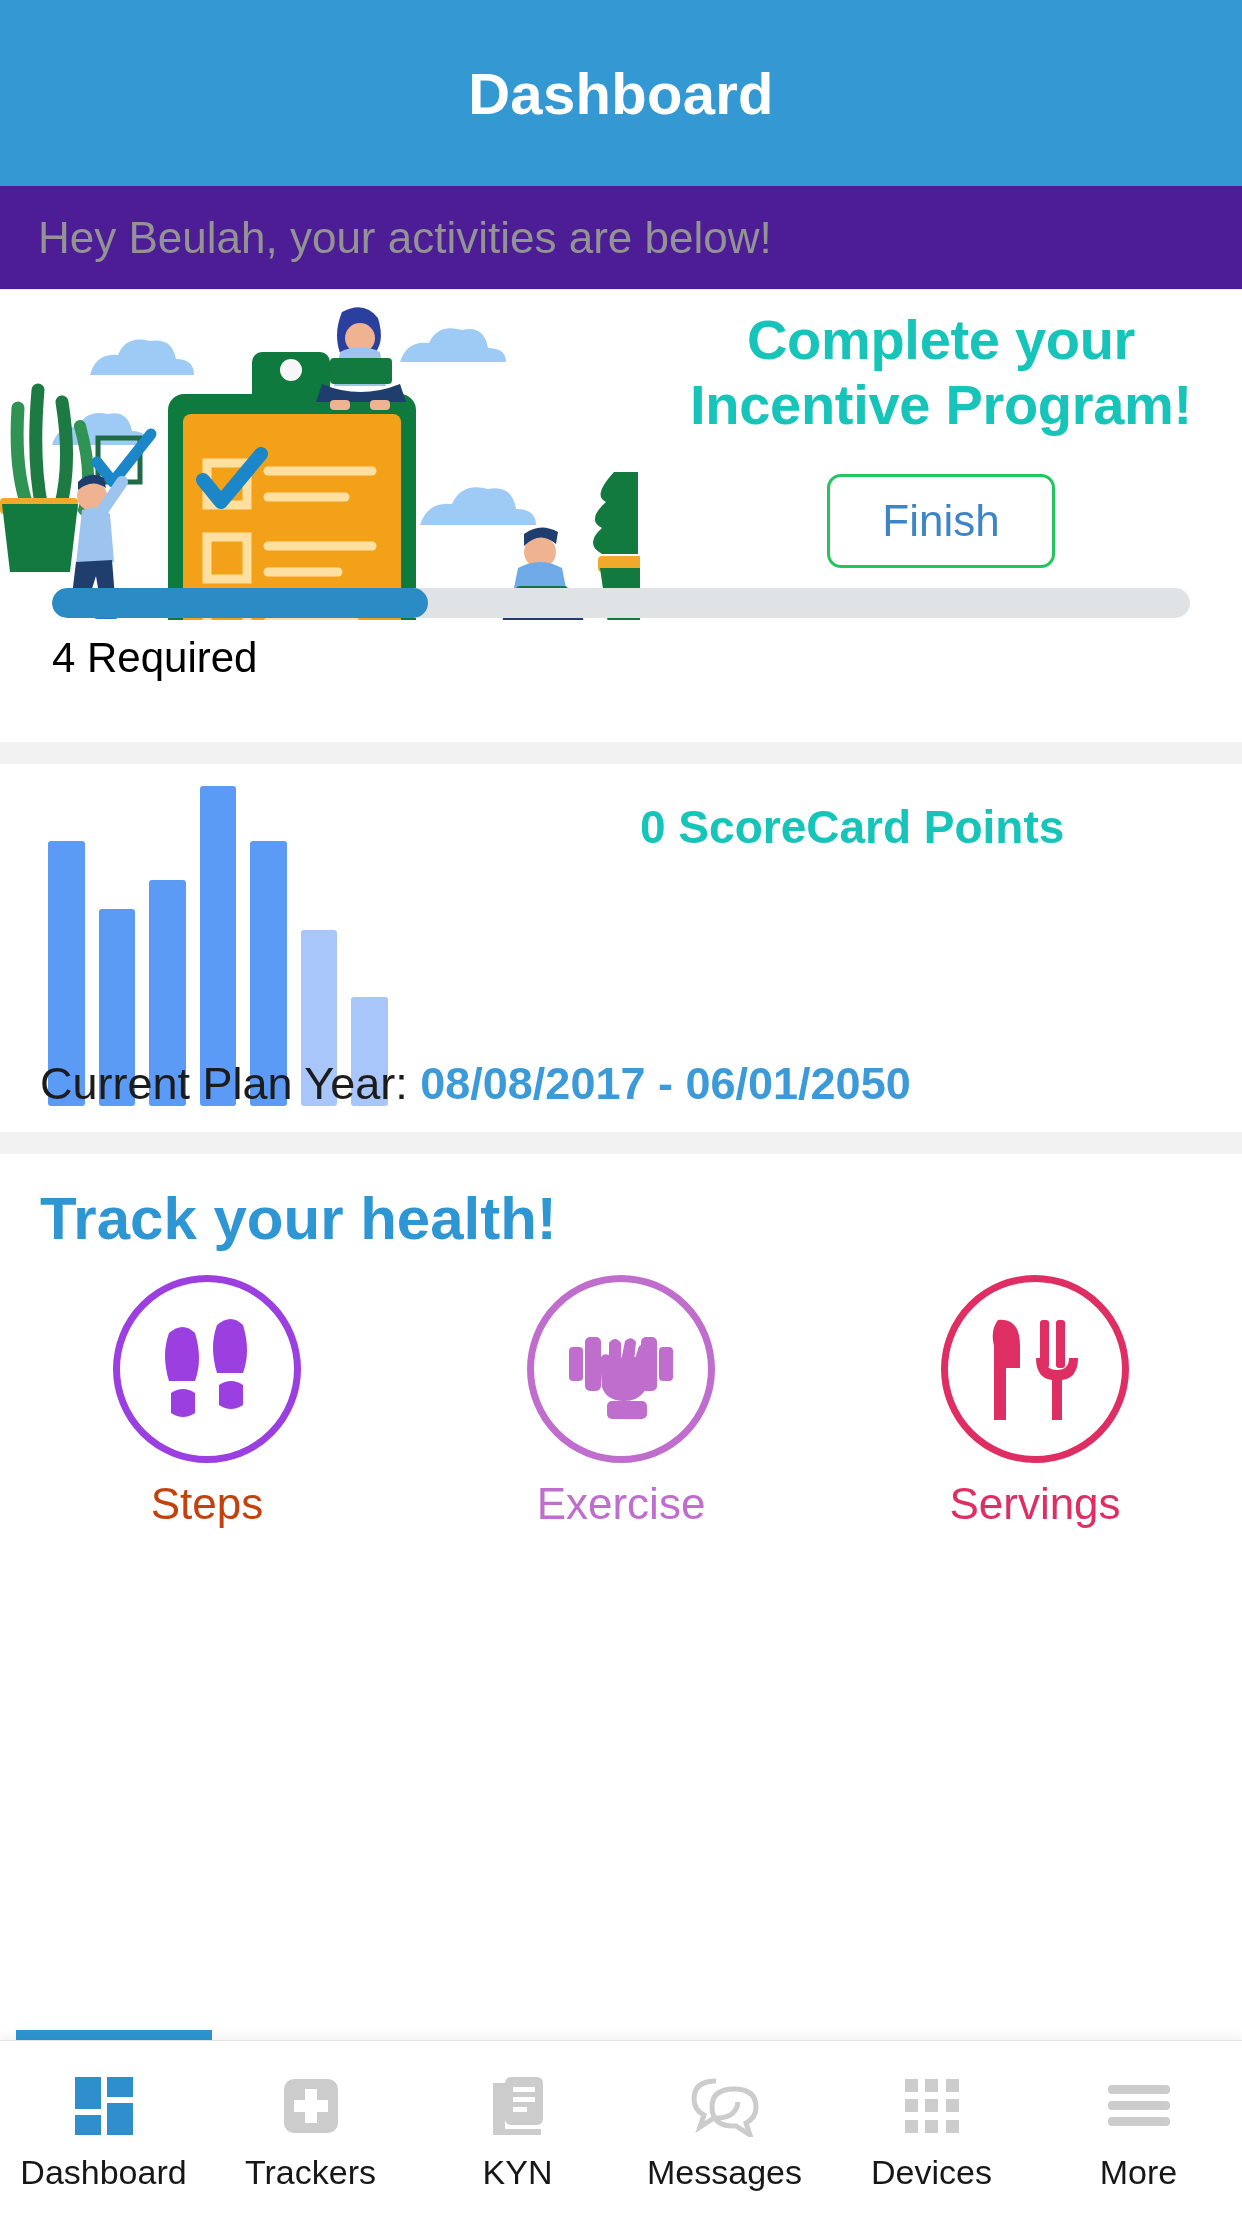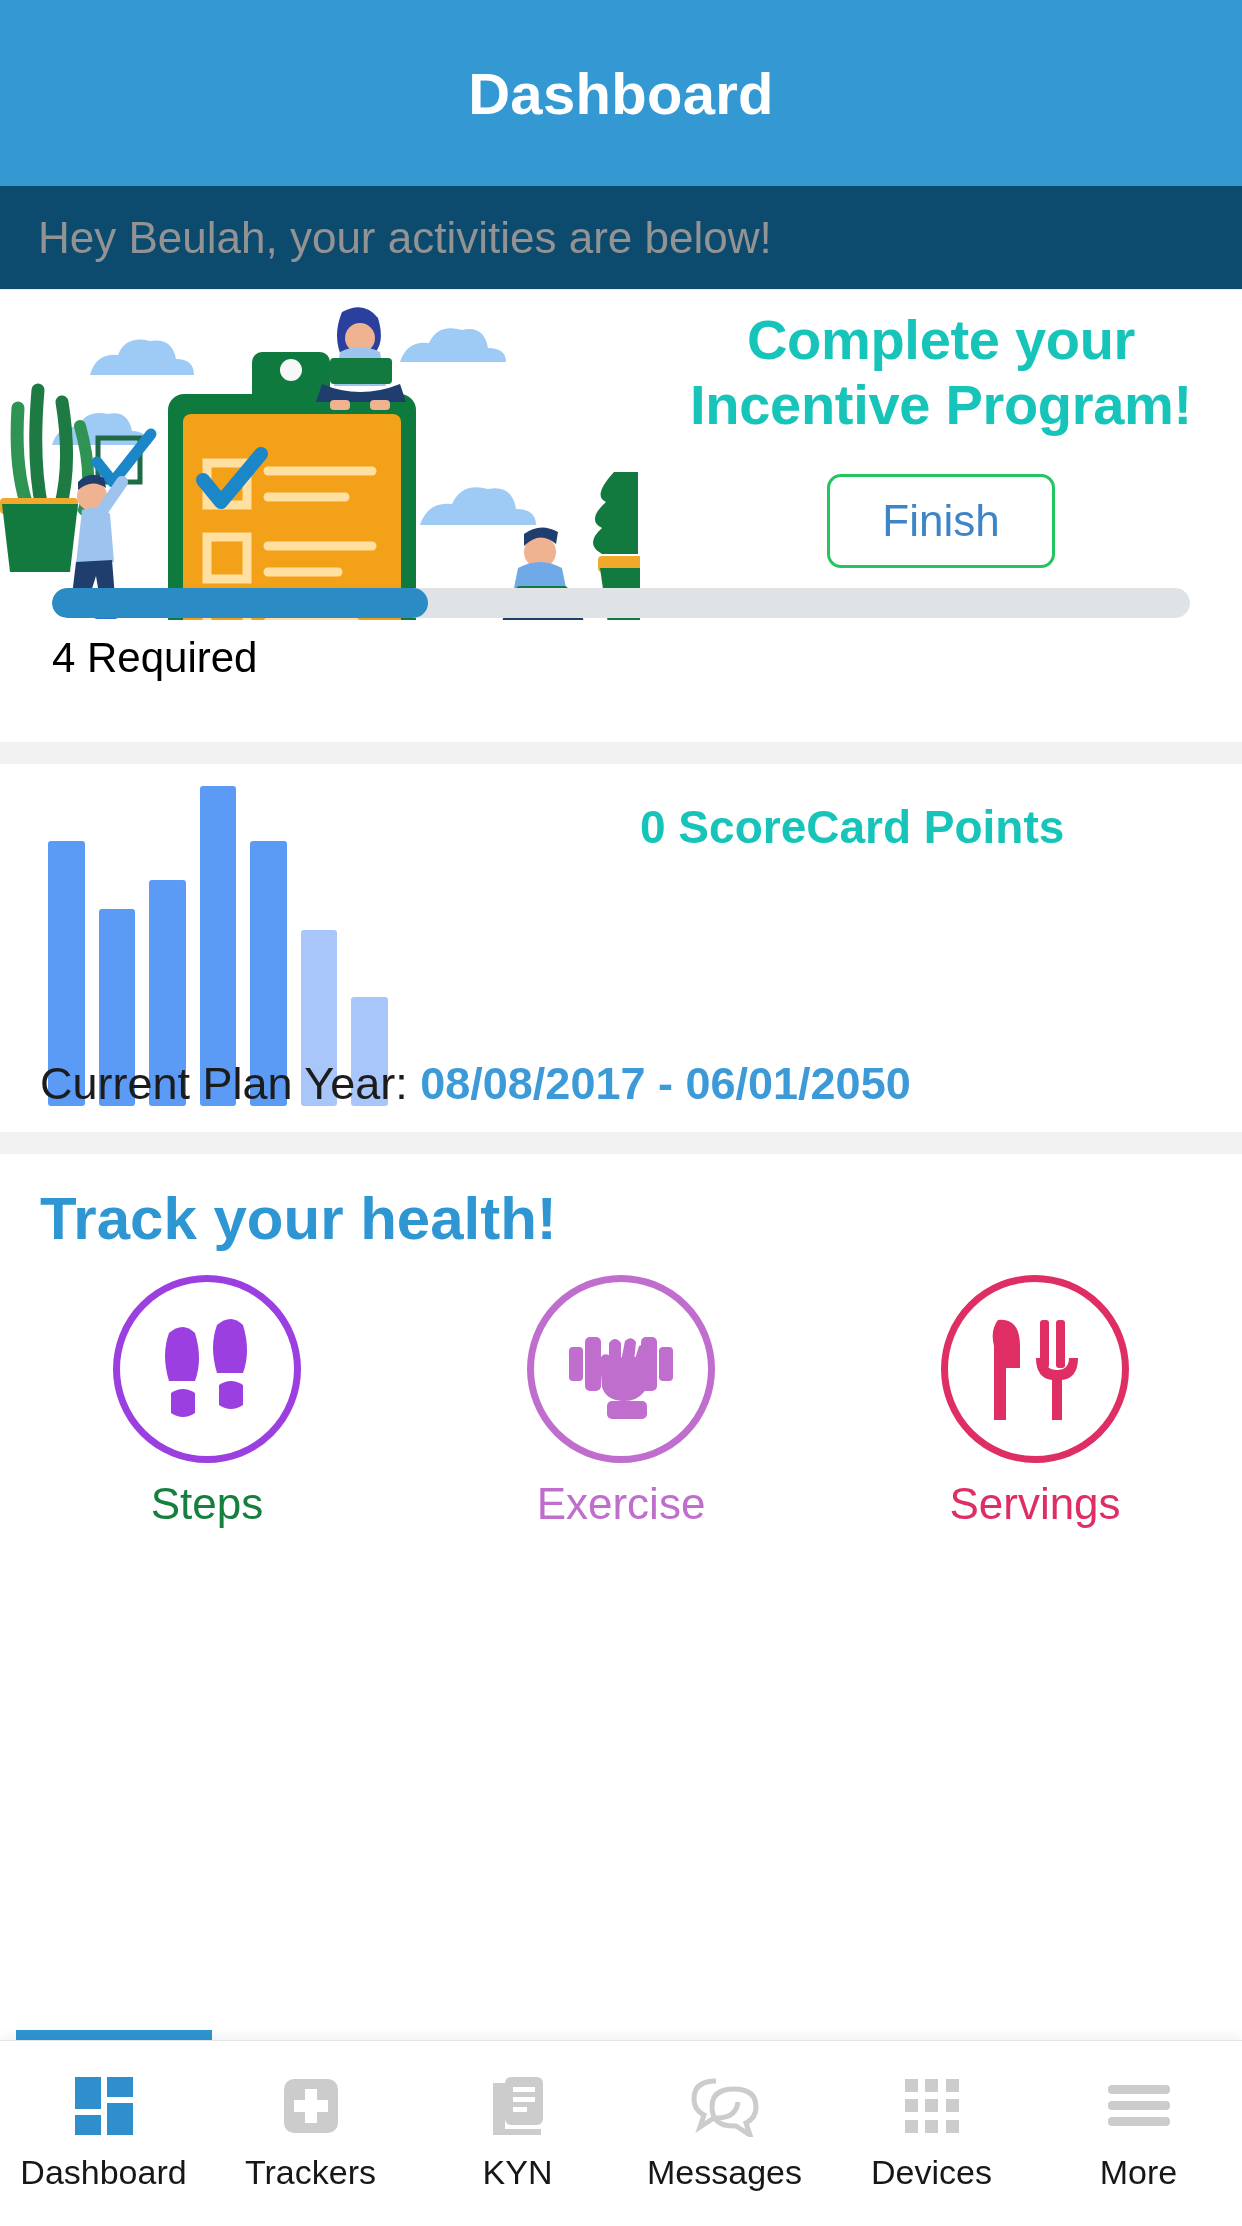--- a/index.html
+++ b/index.html
@@ -20,21 +20,21 @@
   .appbar-title{
     color:#ffffff;
     font-size:58px;
     font-weight:bold;
     letter-spacing:.3px;
   }
 
   
   .greeting{
     height:104px;
-    background:#0c4a6e;
+    background:#4c1d95;
     display:flex; align-items:center;
     padding-left:38px;
     border-bottom:1px solid #ececec;
   }
   .greeting-text{
     color:#939393;
     font-size:44px;
   }
 
   
@@ -299,21 +299,21 @@
 
     <div class="tracker">
       <div class="tracker-circle" style="color:#9b3fe0">
         <svg width="96" height="104" viewBox="0 0 96 104">
           <path d="M10 16 q14 -12 26 0 q8 26 0 48 l-26 0 q-8 -26 0 -48z" fill="#9b3fe0"></path>
           <path d="M12 76 q12 -8 24 0 l0 20 q-12 8 -24 0z" fill="#9b3fe0"></path>
           <path d="M58 8 q14 -12 26 0 q8 26 0 48 l-26 0 q-8 -26 0 -48z" fill="#9b3fe0"></path>
           <path d="M60 68 q12 -8 24 0 l0 20 q-12 8 -24 0z" fill="#9b3fe0"></path>
         </svg>
       </div>
-      <div class="tracker-label" style="color:#15803d">Steps</div>
+      <div class="tracker-label" style="color:#c2410c">Steps</div>
     </div>
 
     <div class="tracker">
       <div class="tracker-circle" style="color:#c06ecd">
         <svg width="112" height="100" viewBox="0 0 112 100">
           <g fill="#c06ecd">
             <rect x="4" y="28" width="14" height="34" rx="4"></rect>
             <rect x="20" y="18" width="16" height="54" rx="5"></rect>
             <rect x="36" y="38" width="22" height="14" rx="3"></rect>
             <rect x="94" y="28" width="14" height="34" rx="4"></rect>

